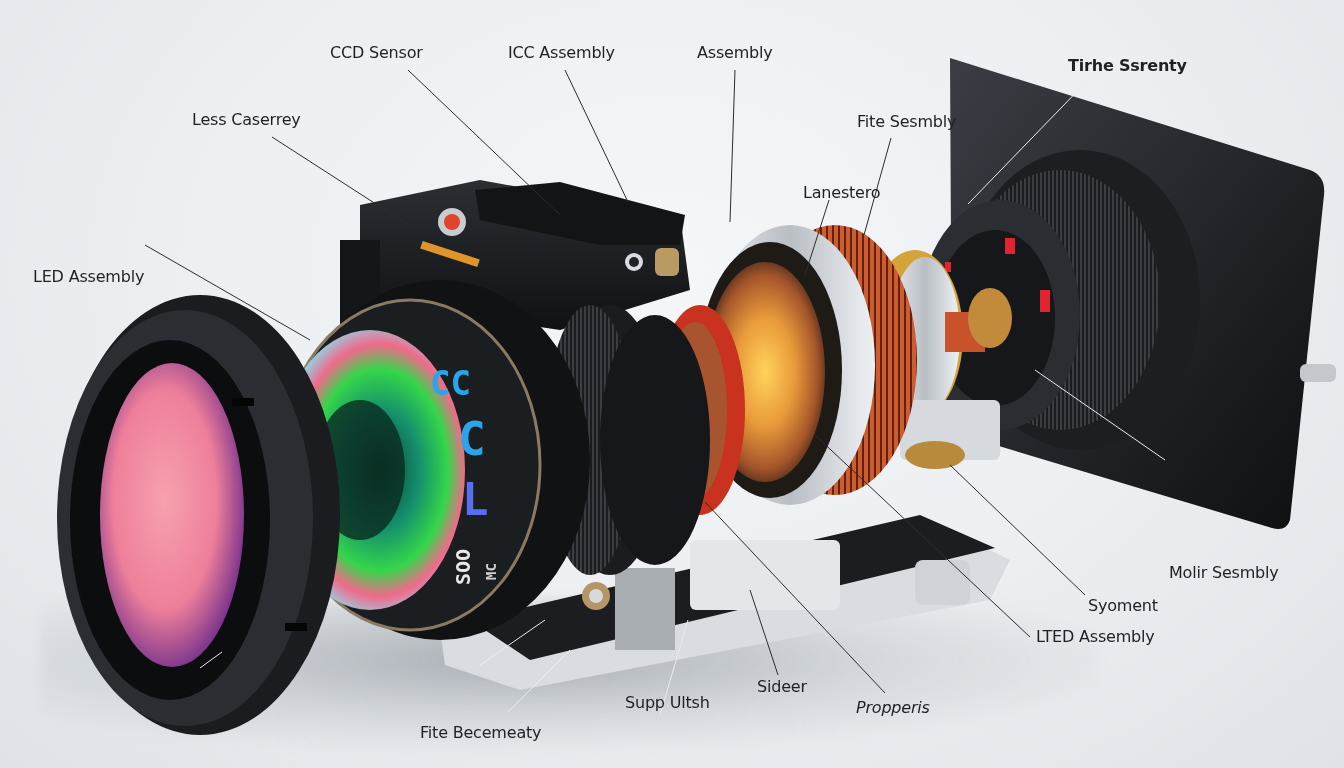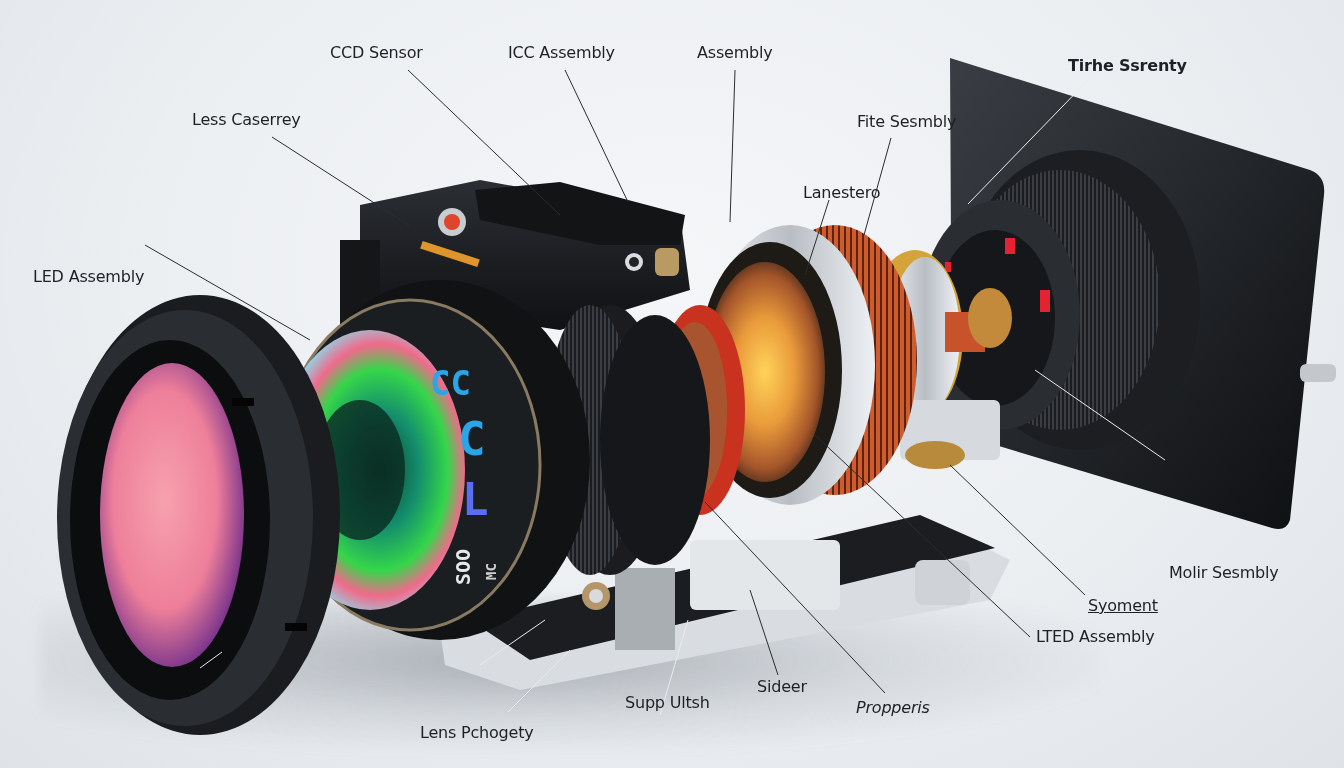--- a/index.html
+++ b/index.html
@@ -180,19 +180,19 @@
 
   <div class="label" style="left:330px; top:45px;">CCD Sensor</div>
   <div class="label" style="left:508px; top:45px;">ICC Assembly</div>
   <div class="label" style="left:697px; top:45px;">Assembly</div>
   <div class="label" style="left:1068px; top:58px;font-weight:bold;">Tirhe Ssrenty</div>
   <div class="label" style="left:192px; top:112px;">Less Caserrey</div>
   <div class="label" style="left:857px; top:114px;">Fite Sesmbly</div>
   <div class="label" style="left:803px; top:185px;">Lanestero</div>
   <div class="label" style="left:33px; top:221px;margin-top:48px;">LED Assembly</div>
   <div class="label" style="left:1169px; top:565px;">Molir Sesmbly</div>
-  <div class="label" style="left:1088px; top:598px;text-decoration:underline;">Syoment</div>
+  <div class="label" style="left:1088px; top:598px;">Syoment</div>
   <div class="label" style="left:1036px; top:629px;">LTED Assembly</div>
   <div class="label" style="left:757px; top:679px;text-align:center;">Sideer</div>
   <div class="label" style="left:856px; top:700px;font-style:italic;">Propperis</div>
-  <div class="label" style="left:420px; top:725px;">Lens Pchogety</div>
+  <div class="label" style="left:420px; top:725px;">Fite Becemeaty</div>
   <div class="label" style="left:625px; top:695px;">Supp Ultsh</div>
 </div>
 
 </body></html>

